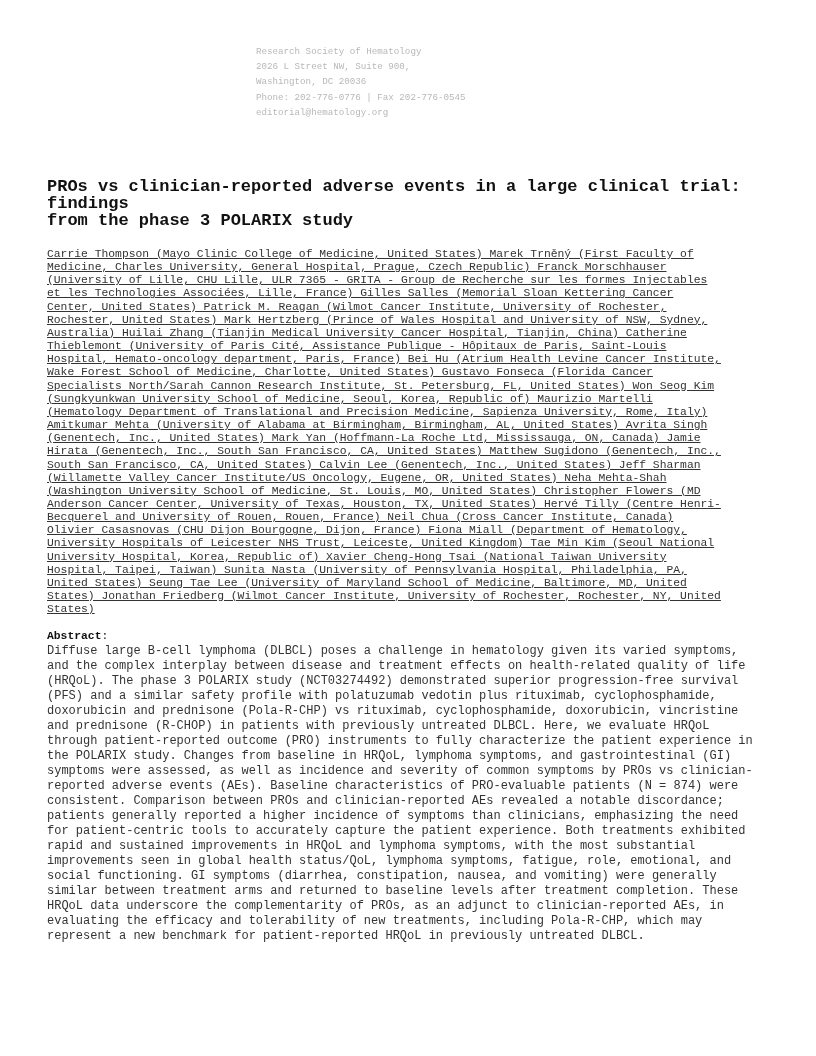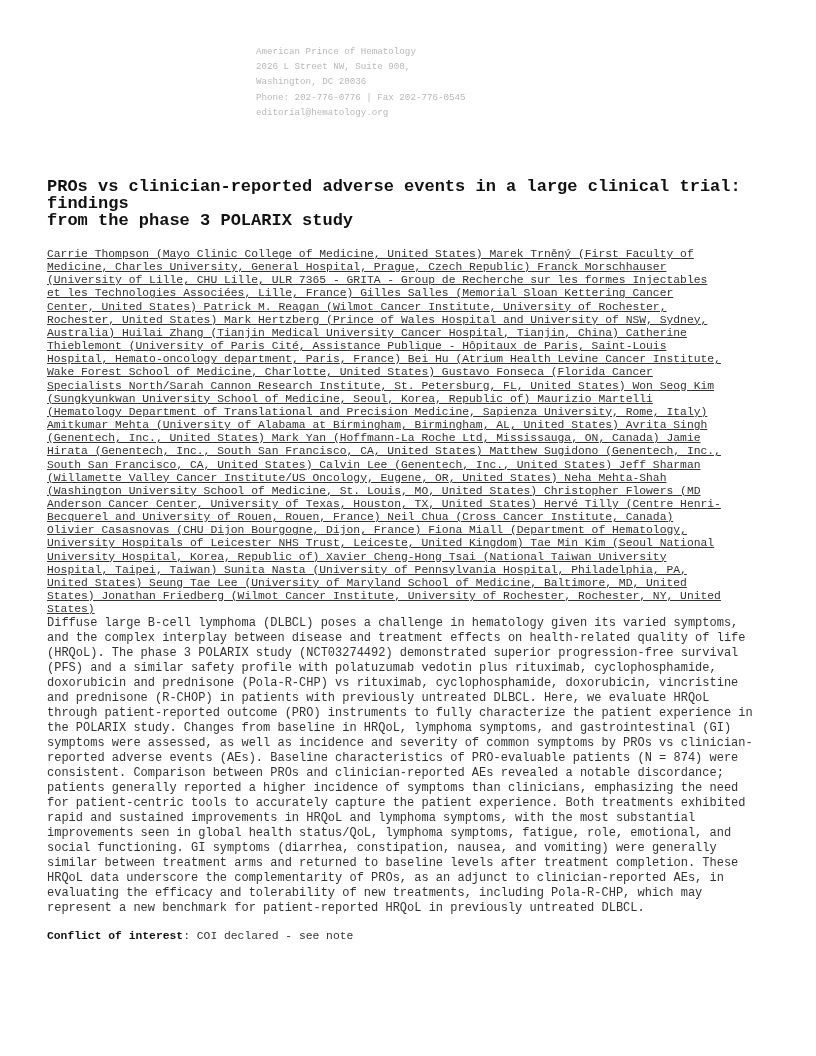--- a/index.html
+++ b/index.html
@@ -109,21 +109,21 @@
       color: #333333;
     }
     .coi .coi-label { font-weight: bold; color: #111111; }
   </style>
 </head>
 <body>
 
 <div class="header">
 
   <div class="address">
-    <div>American Prince of Hematology</div>
+    <div>Research Society of Hematology</div>
     <div>2026 L Street NW, Suite 900,</div>
     <div>Washington, DC 20036</div>
     <div>Phone: 202-776-0776 | Fax 202-776-0545</div>
     <div>editorial@hematology.org</div>
   </div>
 </div>
 
 <div class="content">
   <h1 class="title">PROs vs clinician-reported adverse events in a large clinical trial: findings
 from the phase 3 POLARIX study</h1>
@@ -151,20 +151,21 @@
 Anderson Cancer Center, University of Texas, Houston, TX, United States) Hervé Tilly (Centre Henri-
 Becquerel and University of Rouen, Rouen, France) Neil Chua (Cross Cancer Institute, Canada)
 Olivier Casasnovas (CHU Dijon Bourgogne, Dijon, France) Fiona Miall (Department of Hematology,
 University Hospitals of Leicester NHS Trust, Leiceste, United Kingdom) Tae Min Kim (Seoul National
 University Hospital, Korea, Republic of) Xavier Cheng-Hong Tsai (National Taiwan University
 Hospital, Taipei, Taiwan) Sunita Nasta (University of Pennsylvania Hospital, Philadelphia, PA,
 United States) Seung Tae Lee (University of Maryland School of Medicine, Baltimore, MD, United
 States) Jonathan Friedberg (Wilmot Cancer Institute, University of Rochester, Rochester, NY, United
 States)</div>
 
+  <div class="abstract-label"><span>Abstract</span><span class="colon">:</span></div>
   <div class="abstract-body">Diffuse large B-cell lymphoma (DLBCL) poses a challenge in hematology given its varied symptoms,
 and the complex interplay between disease and treatment effects on health-related quality of life
 (HRQoL). The phase 3 POLARIX study (NCT03274492) demonstrated superior progression-free survival
 (PFS) and a similar safety profile with polatuzumab vedotin plus rituximab, cyclophosphamide,
 doxorubicin and prednisone (Pola-R-CHP) vs rituximab, cyclophosphamide, doxorubicin, vincristine
 and prednisone (R-CHOP) in patients with previously untreated DLBCL. Here, we evaluate HRQoL
 through patient-reported outcome (PRO) instruments to fully characterize the patient experience in
 the POLARIX study. Changes from baseline in HRQoL, lymphoma symptoms, and gastrointestinal (GI)
 symptoms were assessed, as well as incidence and severity of common symptoms by PROs vs clinician-
 reported adverse events (AEs). Baseline characteristics of PRO-evaluable patients (N = 874) were
@@ -172,14 +173,13 @@
 patients generally reported a higher incidence of symptoms than clinicians, emphasizing the need
 for patient-centric tools to accurately capture the patient experience. Both treatments exhibited
 rapid and sustained improvements in HRQoL and lymphoma symptoms, with the most substantial
 improvements seen in global health status/QoL, lymphoma symptoms, fatigue, role, emotional, and
 social functioning. GI symptoms (diarrhea, constipation, nausea, and vomiting) were generally
 similar between treatment arms and returned to baseline levels after treatment completion. These
 HRQoL data underscore the complementarity of PROs, as an adjunct to clinician-reported AEs, in
 evaluating the efficacy and tolerability of new treatments, including Pola-R-CHP, which may
 represent a new benchmark for patient-reported HRQoL in previously untreated DLBCL.</div>
 
-  <div class="coi"><span class="coi-label">Conflict of interest</span><span>: COI declared - see note</span></div>
 </div>
 
 </body></html>

